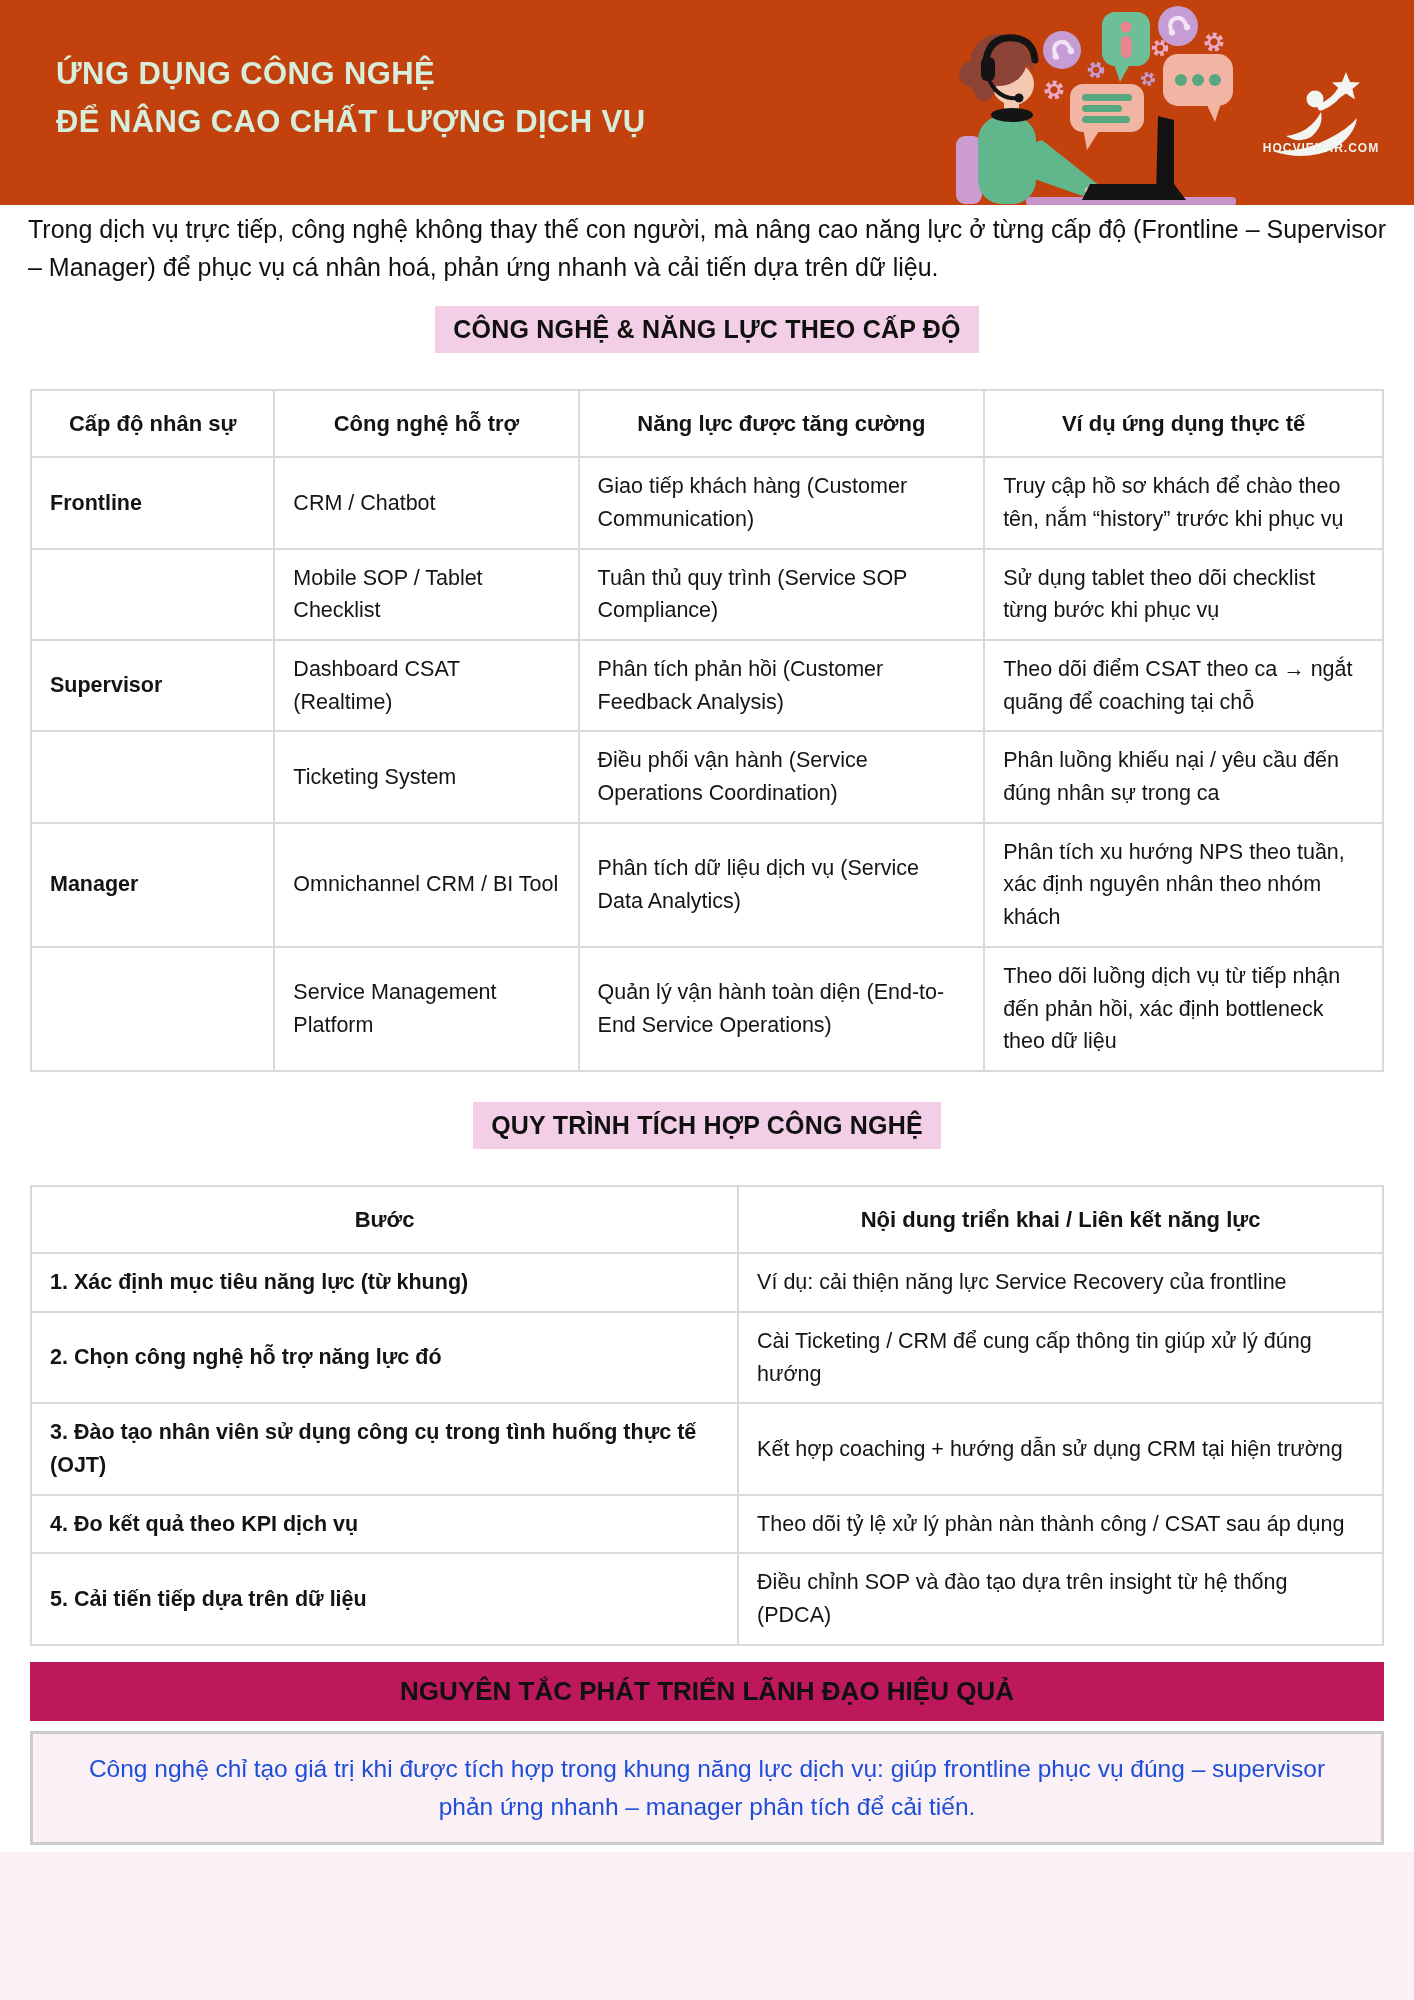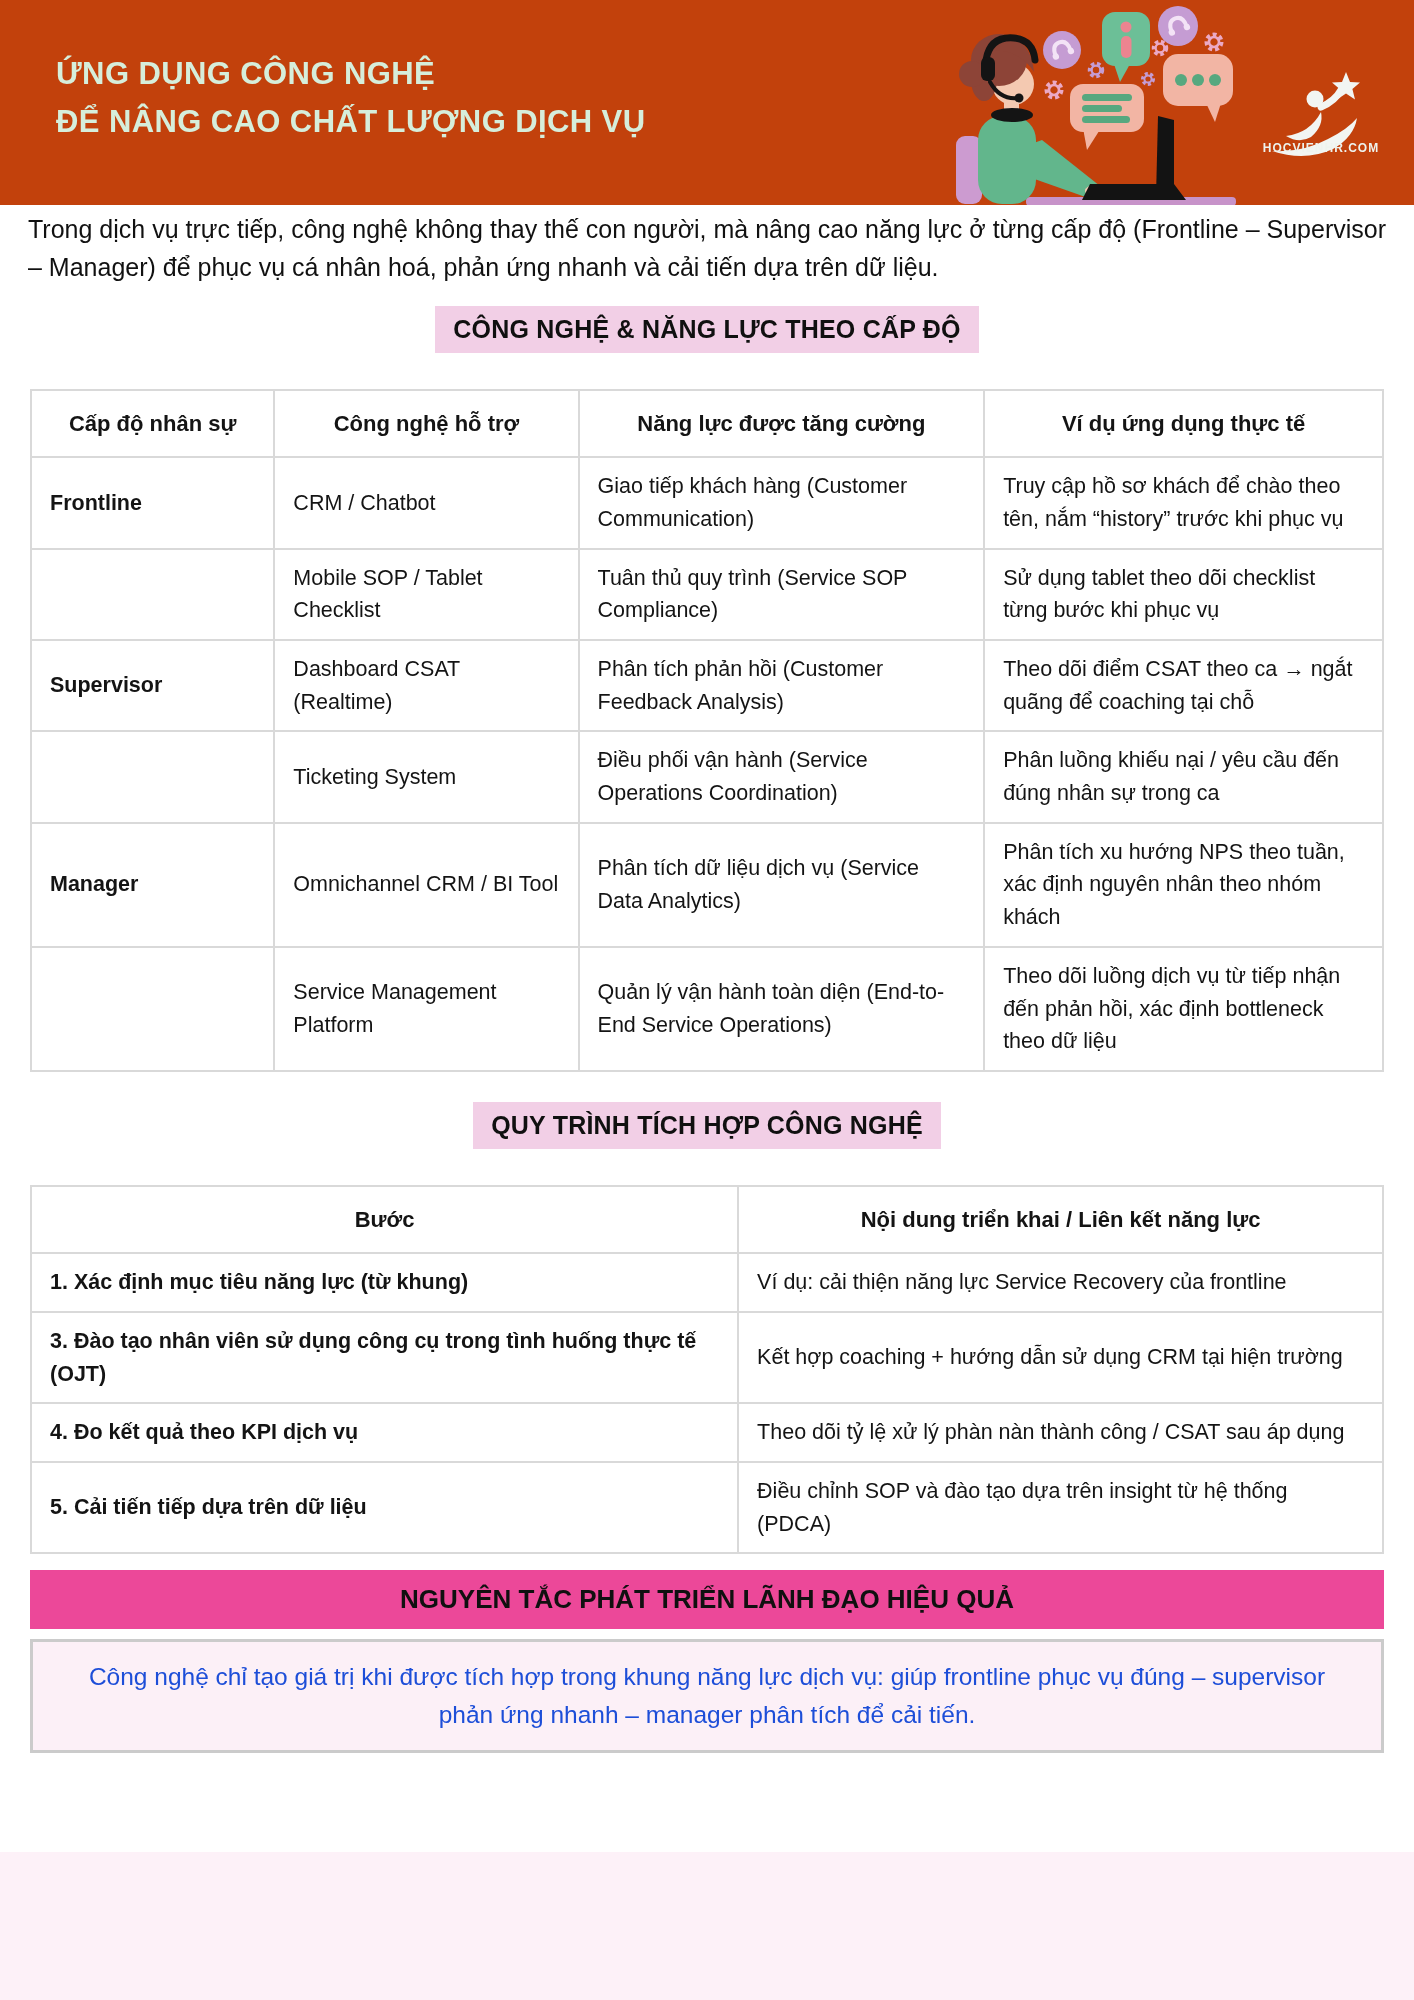--- a/index.html
+++ b/index.html
@@ -24,21 +24,21 @@
                font-size:25px; letter-spacing:.2px; color:#101010; }
 
   
   table { border-collapse:collapse; margin:36px auto 0; width:1354px; table-layout:fixed; }
   th, td { border:2px solid #d9d9d9; padding:12px 18px; font-size:21.5px; line-height:1.52;
            vertical-align:middle; text-align:left; word-wrap:break-word; }
   th { text-align:center; font-weight:bold; font-size:22px; padding:16px 8px; }
   .bold-cell { font-weight:bold; }
 
   
-  .banner2 { position:relative; margin:16px auto 10px; width:1354px; background:#ec4899;
+  .banner2 { position:relative; margin:16px auto 10px; width:1354px; background:#be185d;
              text-align:center; font-weight:bold; font-size:26px; padding:14px 0; color:#101010; }
   .note-box { position:relative; margin:0 30px; background:#fcf0f7; border:3px solid #cbcbcb;
               padding:16px 40px; text-align:center; font-size:24.5px; line-height:1.55; color:#1d4ed8; }
 </style>
 </head>
 <body>
 
 <div class="page">
 
   <div class="footer-bg"></div>
@@ -235,20 +235,24 @@
         <th>Bước</th>
         <th>Nội dung triển khai / Liên kết năng lực</th>
       </tr>
     </thead>
     <tbody>
       <tr>
         <td class="bold-cell">1. Xác định mục tiêu năng lực (từ khung)</td>
         <td>Ví dụ: cải thiện năng lực Service Recovery của frontline</td>
       </tr>
       <tr>
+        <td class="bold-cell">2. Chọn công nghệ hỗ trợ năng lực đó</td>
+        <td>Cài Ticketing / CRM để cung cấp thông tin giúp xử lý đúng hướng</td>
+      </tr>
+      <tr>
         <td class="bold-cell">3. Đào tạo nhân viên sử dụng công cụ trong tình huống thực tế (OJT)</td>
         <td>Kết hợp coaching + hướng dẫn sử dụng CRM tại hiện trường</td>
       </tr>
       <tr>
         <td class="bold-cell">4. Đo kết quả theo KPI dịch vụ</td>
         <td>Theo dõi tỷ lệ xử lý phàn nàn thành công / CSAT sau áp dụng</td>
       </tr>
       <tr>
         <td class="bold-cell">5. Cải tiến tiếp dựa trên dữ liệu</td>
         <td>Điều chỉnh SOP và đào tạo dựa trên insight từ hệ thống (PDCA)</td>

